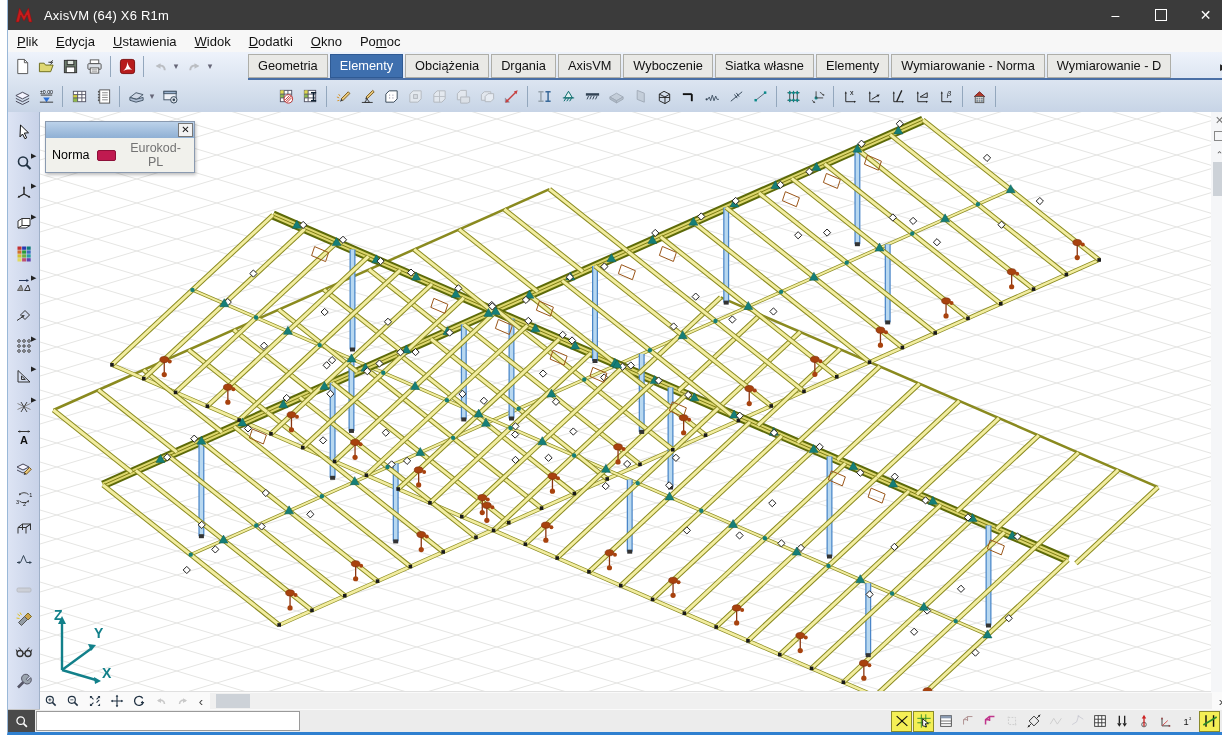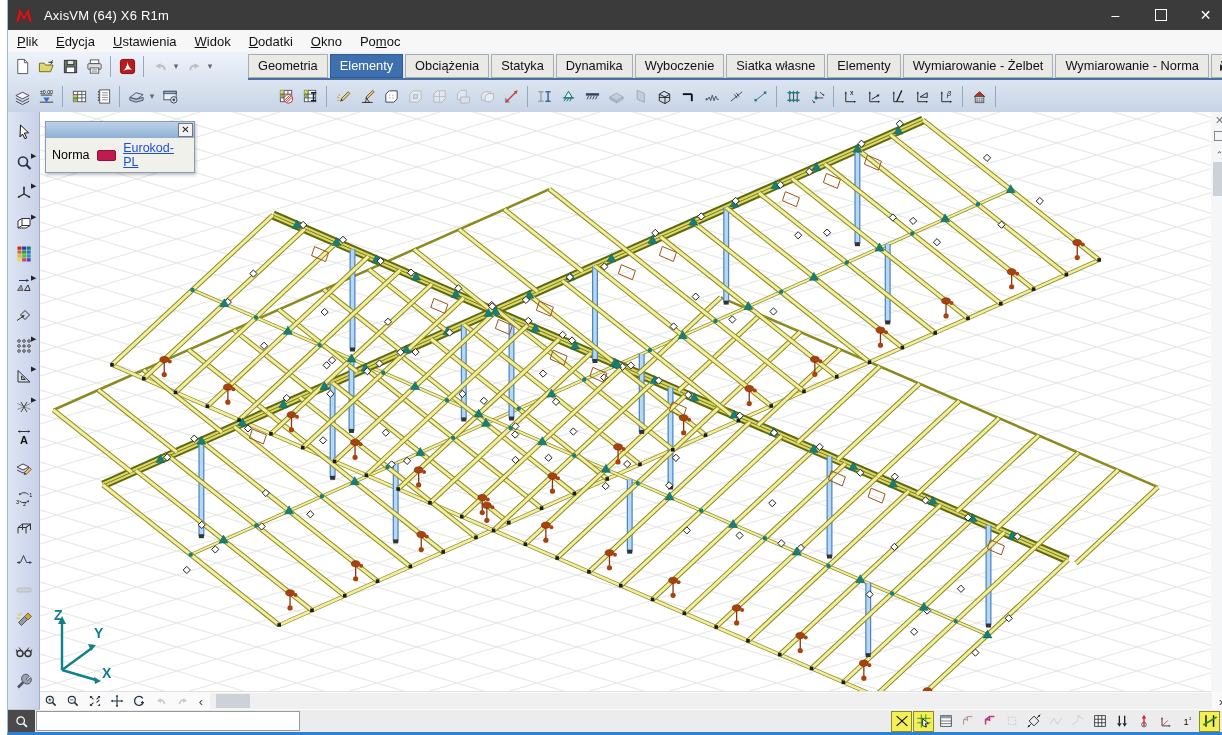--- a/index.html
+++ b/index.html
@@ -36,23 +36,23 @@
   .sidebar{width:32px;height:100%;background:linear-gradient(90deg,#dde4f4,#c8d2e8);border-right:1px solid #9fb0c8;display:flex;flex-direction:column;align-items:center;padding-top:8px;box-sizing:border-box;gap:6.5px;}
   .sb-btn{width:24px;height:24px;display:flex;align-items:center;justify-content:center;position:relative;flex:0 0 auto;}
   .sb-btn .sub{position:absolute;right:-1px;top:1px;font-size:7px;color:#222;}
   .sb-btn.disabled{opacity:.6;}
   .canvas{position:relative;flex:1;height:100%;background:#fff;overflow:hidden;}
   #scene{position:absolute;left:0;top:0;}
   
   .norma{position:absolute;left:5px;top:9px;width:148px;background:#f1f1ec;border:1px solid #8a9ab0;box-shadow:1px 2px 3px rgba(0,0,0,.25);z-index:5;}
   .norma-title{height:14px;background:linear-gradient(#bcd2ea,#8fb0d4);display:flex;justify-content:flex-end;align-items:center;padding:1px;}
   .norma-close{width:13px;height:12px;background:#f2f2f2;border:1px solid #777;font-size:10px;line-height:11px;text-align:center;color:#111;}
-  .norma-body{display:flex;align-items:center;gap:7px;padding:3px 6px;font-size:12.5px;}
+  .norma-body{display:flex;align-items:center;gap:7px;padding:3px 6px;font-size:12.5px;text-align:center;}
   .norma-flag{width:18px;height:9px;background:#c01a50;border-radius:2px;border:1px solid #8d1038;}
-  .norma-value{color:#1d4ed8;text-decoration:underline;}
+  .norma-value{color:#737373;}
   
   .axes{position:absolute;left:4px;bottom:22px;z-index:4;}
   
   .viewbar{position:absolute;left:0;right:0;bottom:0;height:18px;background:#fafafa;border-top:1px solid #e0e0e0;display:flex;align-items:center;z-index:4;}
   .vb-btn{width:22px;height:17px;display:flex;align-items:center;justify-content:center;}
   .vb-btn.disabled{opacity:.5;}
   .vb-chevron{font-size:13px;color:#444;width:14px;text-align:center;}
   .hscroll{flex:1;height:16px;background:#f0f0f0;position:relative;margin:0 2px;}
   .hthumb{position:absolute;left:6px;top:1px;width:34px;height:14px;background:#cdd2d8;}
   
@@ -150,26 +150,25 @@
             <path d="M4.5 13c0-4.5 4.5-6.5 8.5-4" fill="none" stroke="#9a9a9a" stroke-width="2"></path>
             <path d="M9 5.5l5 3-5 3z" fill="#9a9a9a"></path>
           </svg>
         </div>
         <div class="tb-dd">▾</div>
       </div>
     <div class="tabstrip" id="tab-strip">
         <div class="tab">Geometria</div>
         <div class="tab active">Elementy</div>
         <div class="tab">Obciążenia</div>
-        <div class="tab">Statyka</div>
-        <div class="tab">Dynamika</div>
+        <div class="tab">Drgania</div>
+        <div class="tab">AxisVM</div>
         <div class="tab">Wyboczenie</div>
         <div class="tab">Siatka własne</div>
         <div class="tab">Elementy</div>
-        <div class="tab">Wymiarowanie - Żelbet</div>
         <div class="tab">Wymiarowanie - Norma</div>
         <div class="tab">Wymiarowanie - D</div>
         <div class="tab-overflow">▶</div>
       </div>
     <div class="row2" id="second-toolbar-left">
         <div class="tb-btn">
           <svg width="17" height="17" viewBox="0 0 18 18" fill="none">
             <g fill="#f4f4ff" stroke="#445">
               <path d="M2 8l7-3.5L16 8 9 11.5z"></path>
               <path d="M2 11l7 3.5 7-3.5" fill="none"></path>

